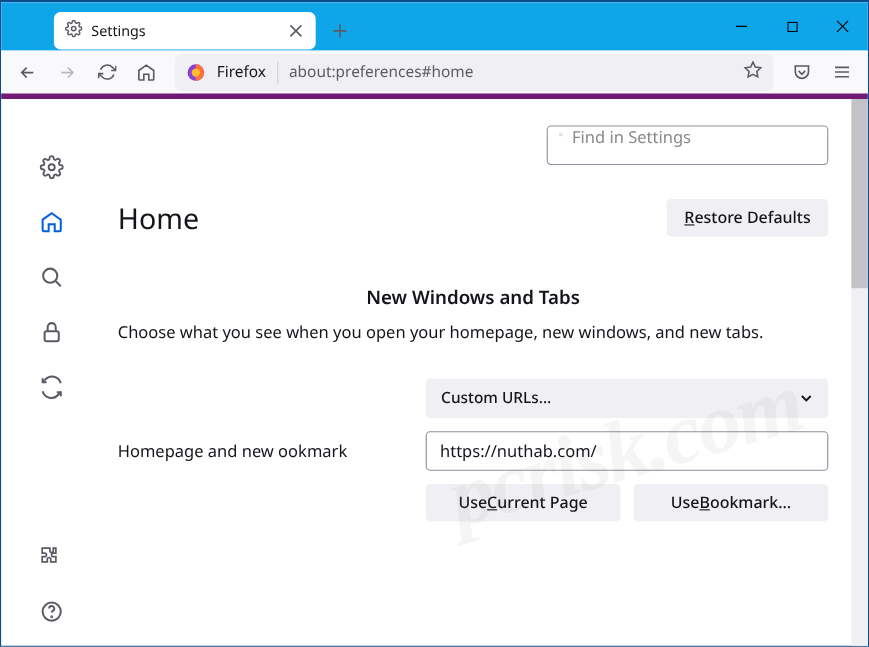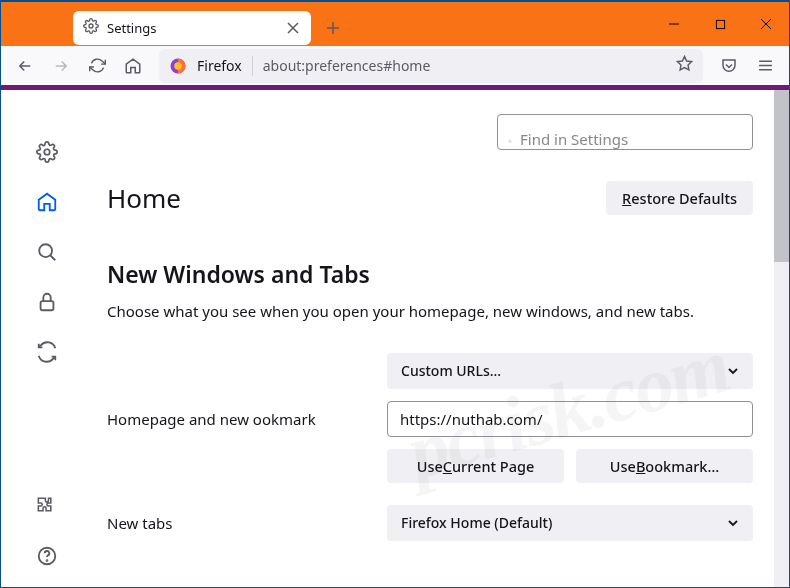--- a/index.html
+++ b/index.html
@@ -1,19 +1,19 @@
 <!DOCTYPE html>
 <html><head>
 <meta charset="utf-8">
 <style>
   * { box-sizing: border-box; margin: 0; padding: 0; font-family: "Segoe UI", system-ui, -apple-system, sans-serif; }
   body { width: 790px; height: 588px; background: #fff; overflow: hidden; position: relative; border: 1px solid #0a4d8c; border-top: 2px solid #0a4d8c; }
   
   
-  .titlebar { height: 44px; background: #f97316; display: flex; align-items: center; padding-left: 72px; }
+  .titlebar { height: 44px; background: #0ea5e9; display: flex; align-items: center; padding-left: 48px; }
   .tab { background: #fff; border-radius: 6px; height: 34px; width: 238px; margin-top: 8px; display: flex; align-items: center; padding: 0 10px; gap: 8px; }
   .tab-title { font-size: 13px; color: #15141a; flex: 1; }
   .tab-close { width: 16px; height: 16px; display: flex; align-items: center; justify-content: center; cursor: pointer; color: #5b5b66; }
   .newtab-btn { width: 32px; height: 32px; display: flex; align-items: center; justify-content: center; margin-left: 6px; margin-top:8px; cursor: pointer; color: #5b5b66; border-radius: 4px; }
   .window-controls { margin-left: auto; display: flex; gap: 0; padding-right: 0; }
   .win-btn { width: 46px; height: 40px; display: flex; align-items: center; justify-content: center; cursor: pointer; color: #000; }
   
   
   .toolbar { height: 44px; background: #f9f9fb; border-bottom: 5px solid #701a75; display: flex; align-items: center; padding: 0 8px; gap: 4px; }
   .nav-btn { width: 32px; height: 32px; display: flex; align-items: center; justify-content: center; border-radius: 4px; color: #5b5b66; }
@@ -31,29 +31,29 @@
   .scrollbar-thumb { position:absolute; right:0; top:0; width:15px; height:172px; background:#c2c2c9; }
   
   .sidebar { width: 92px; padding-top: 48px; display: flex; flex-direction: column; align-items: center; gap: 22px; }
   .side-icon { width: 28px; height: 28px; display: flex; align-items: center; justify-content: center; color: #5b5b66; cursor: pointer; }
   .side-icon.active { color: #0060df; }
   .side-icon svg { width: 22px; height: 22px; }
   .sidebar-bottom { margin-top: auto; margin-bottom: 18px; display:flex; flex-direction:column; gap:22px; align-items:center;}
   
   .main { flex: 1; padding: 24px 36px 0 14px; }
   .search-wrap { display: flex; justify-content: flex-end; margin-bottom: 30px; }
-  .search-box { width: 256px; height: 36px; border: 1px solid #8f8f9d; border-radius: 4px; display: flex; align-items: flex-end; padding: 0 10px; gap: 8px; }
+  .search-box { width: 256px; height: 36px; border: 1px solid #8f8f9d; border-radius: 4px; display: flex; align-items: flex-start; padding: 0 10px; gap: 8px; }
   .search-box input { border: none; outline: none; font-size: 15px; color: #5b5b66; background: transparent; flex: 1; }
   .search-box input::placeholder { color: #888; }
   
   .heading-row { display: flex; justify-content: space-between; align-items: center; margin-bottom: 42px; }
   h1 { font-size: 26px; font-weight: 400; color: #15141a; }
   .btn { height: 34px; padding: 0 16px; background: #f0f0f4; border: none; border-radius: 4px; font-size: 14.5px; color: #15141a; cursor: pointer; display: inline-flex; align-items: center; justify-content: center; font-weight: 500; }
   
-  h2 { font-size: 23px; font-weight: 600; color: #15141a; margin-bottom: 10px; }
+  h2 { font-size: 17px; font-weight: 600; color: #15141a; margin-bottom: 10px; text-align: center; }
   .desc { font-size: 15px; color: #15141a; margin-bottom: 30px; line-height: 1.5; }
   
   .form-row { display: flex; align-items: center; margin-bottom: 12px; }
   .form-label { width: 280px; font-size: 15px; color: #15141a; }
   .form-control { flex: 1; }
   .select { height: 36px; background: #f0f0f4; border-radius: 4px; padding: 0 14px; display: flex; align-items: center; justify-content: space-between; font-size: 14px; font-weight: 500; color: #15141a; cursor: pointer; }
   .text-input { width: 100%; height: 36px; border: 1px solid #8f8f9d; border-radius: 4px; padding: 10px 12px; font-size: 15px; color: #15141a; outline: none; }
   .btn-row { display: flex; gap: 12px; margin: 12px 0 22px 280px; }
   .btn-row .btn { flex: 1; white-space: nowrap; overflow: hidden; }
   
@@ -244,25 +244,14 @@
       <div class="form-control">
         <input class="text-input" type="text" value="https://nuthab.com/" style="">
       </div>
     </div>
 
     <div class="btn-row">
       <button class="btn">Use <span class="ak">C</span>urrent Page</button>
       <button class="btn">Use <span class="ak">B</span>ookmark…</button>
     </div>
 
-    <div class="form-row">
-      <div class="form-label">New tabs</div>
-      <div class="form-control">
-        <div class="select">
-          <span>Firefox Home (Default)</span>
-          <svg class="chev" viewBox="0 0 12 12">
-              <path d="M2 4l4 4 4-4" fill="none" stroke="#15141a" stroke-width="1.8"></path>
-            </svg>
-        </div>
-      </div>
-    </div>
   </div>
 </div>
 
 </body></html>

